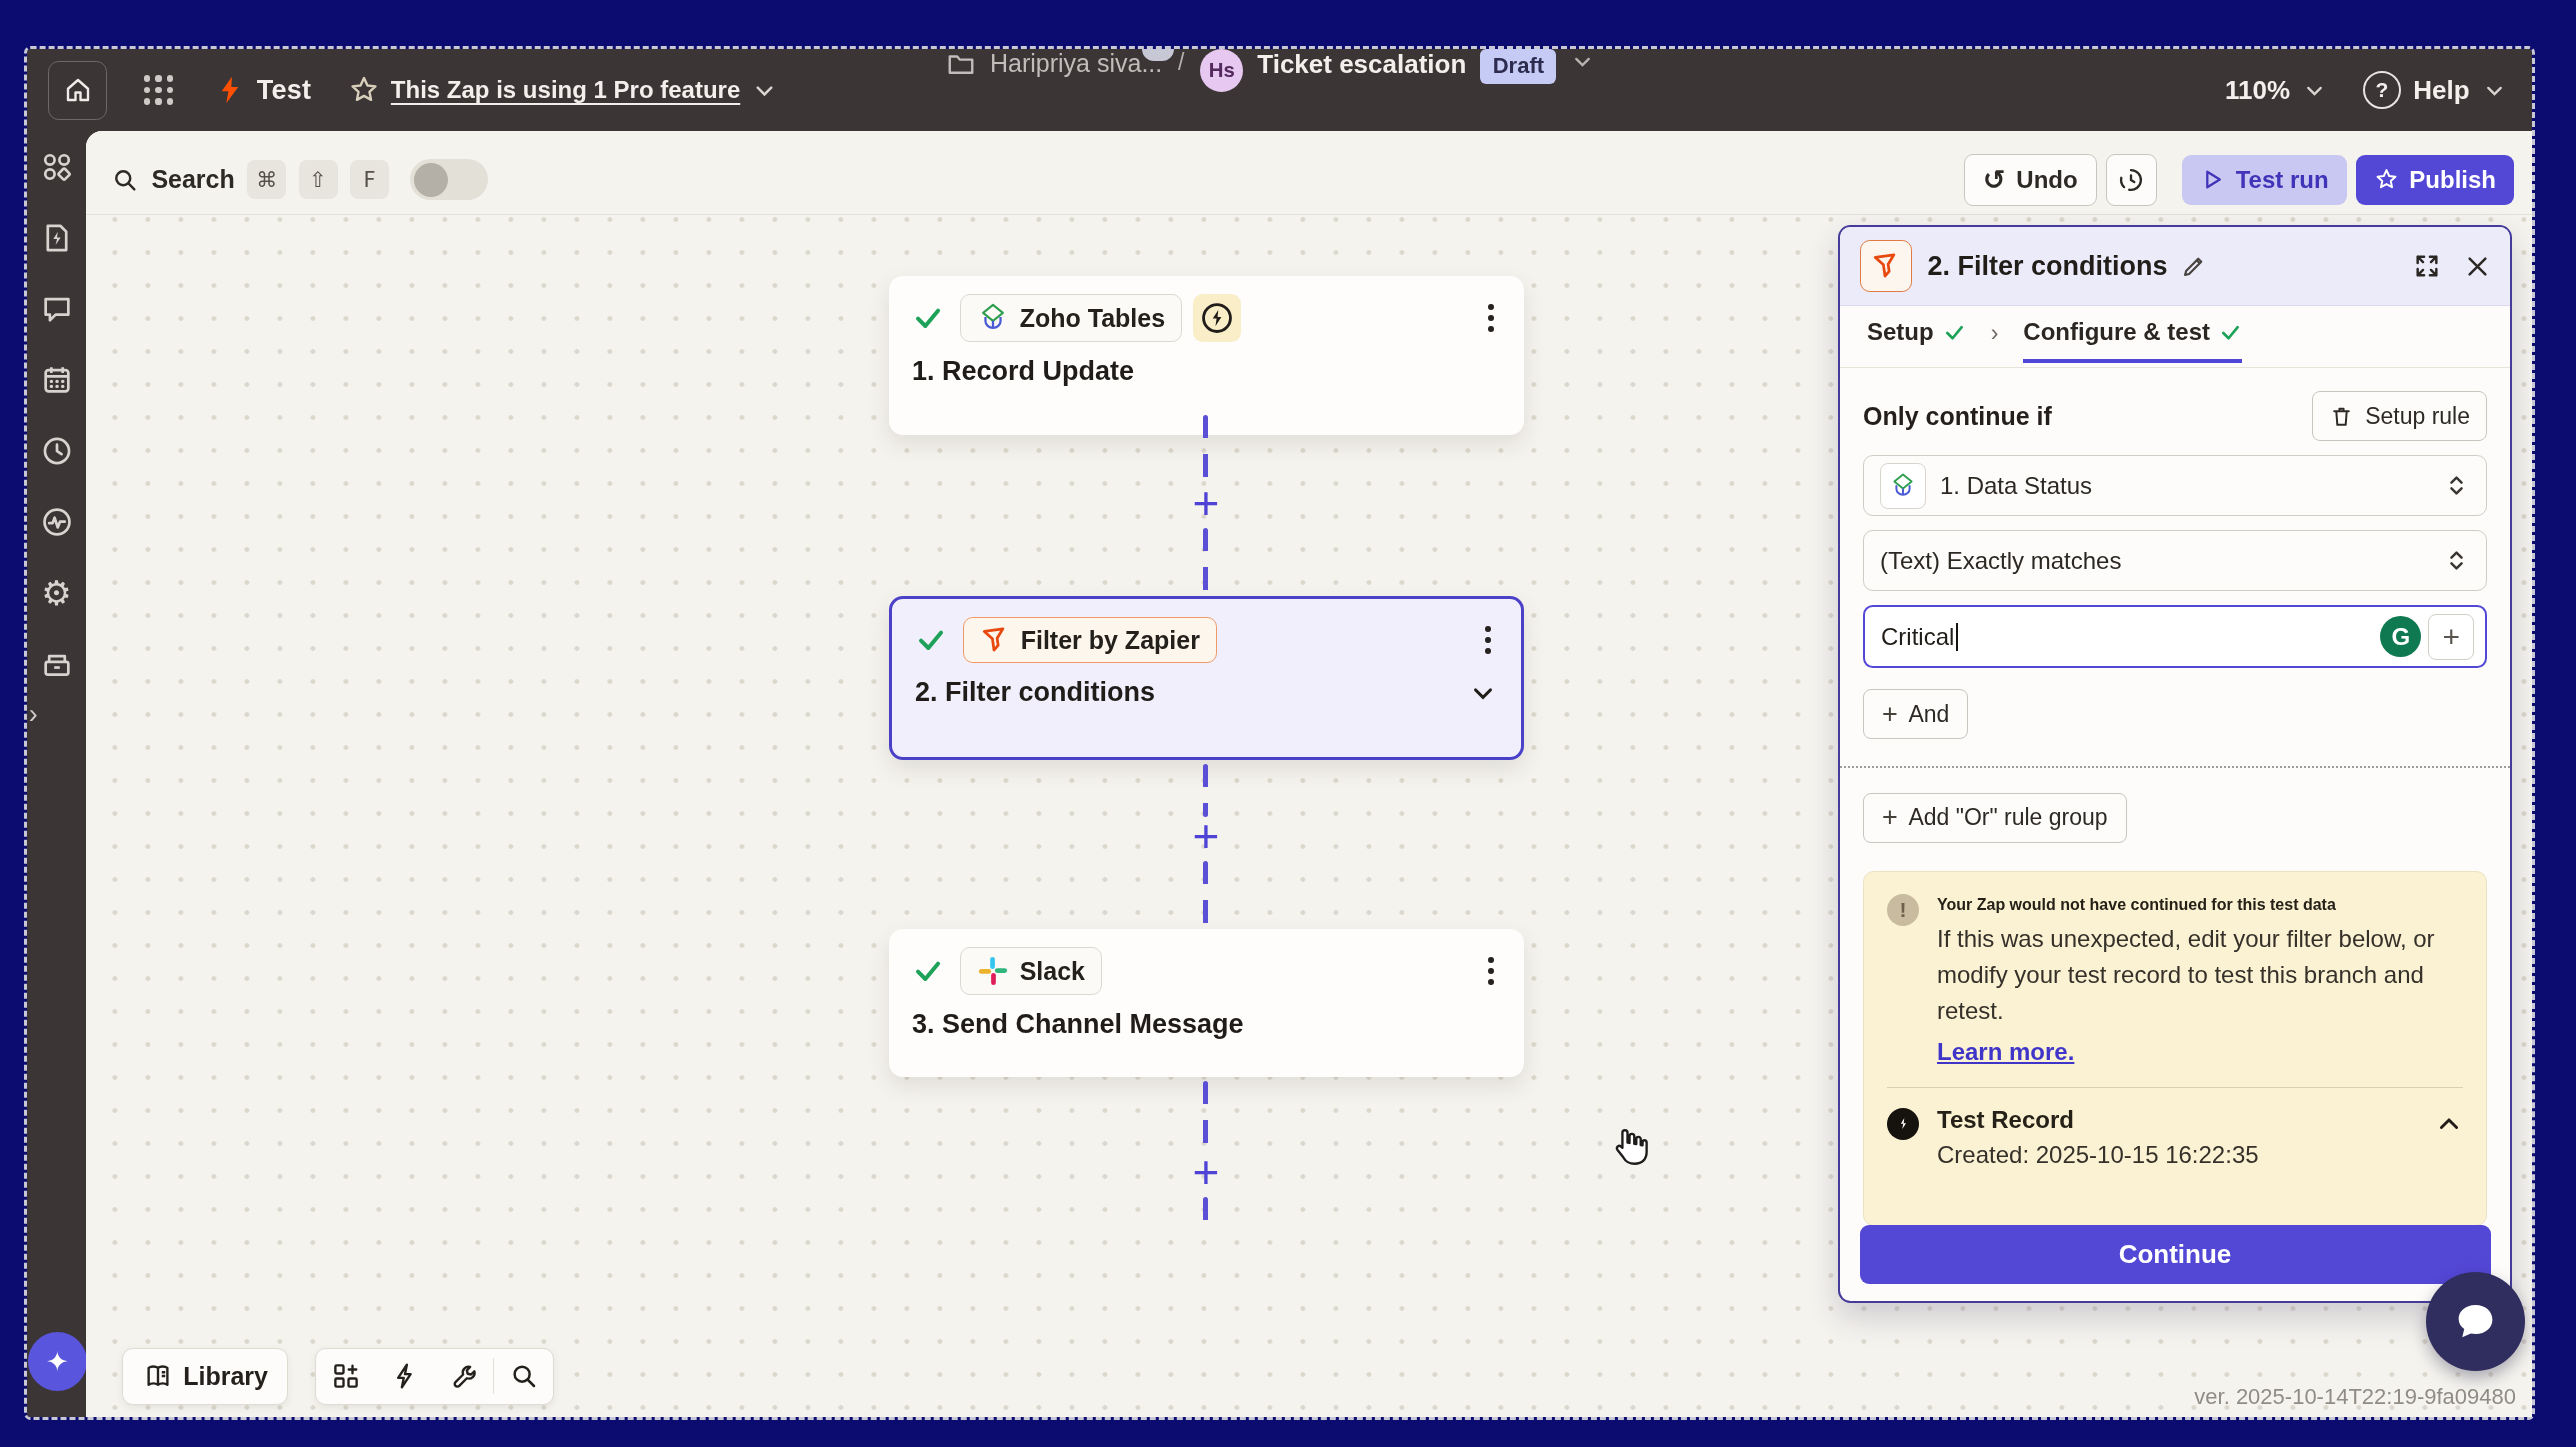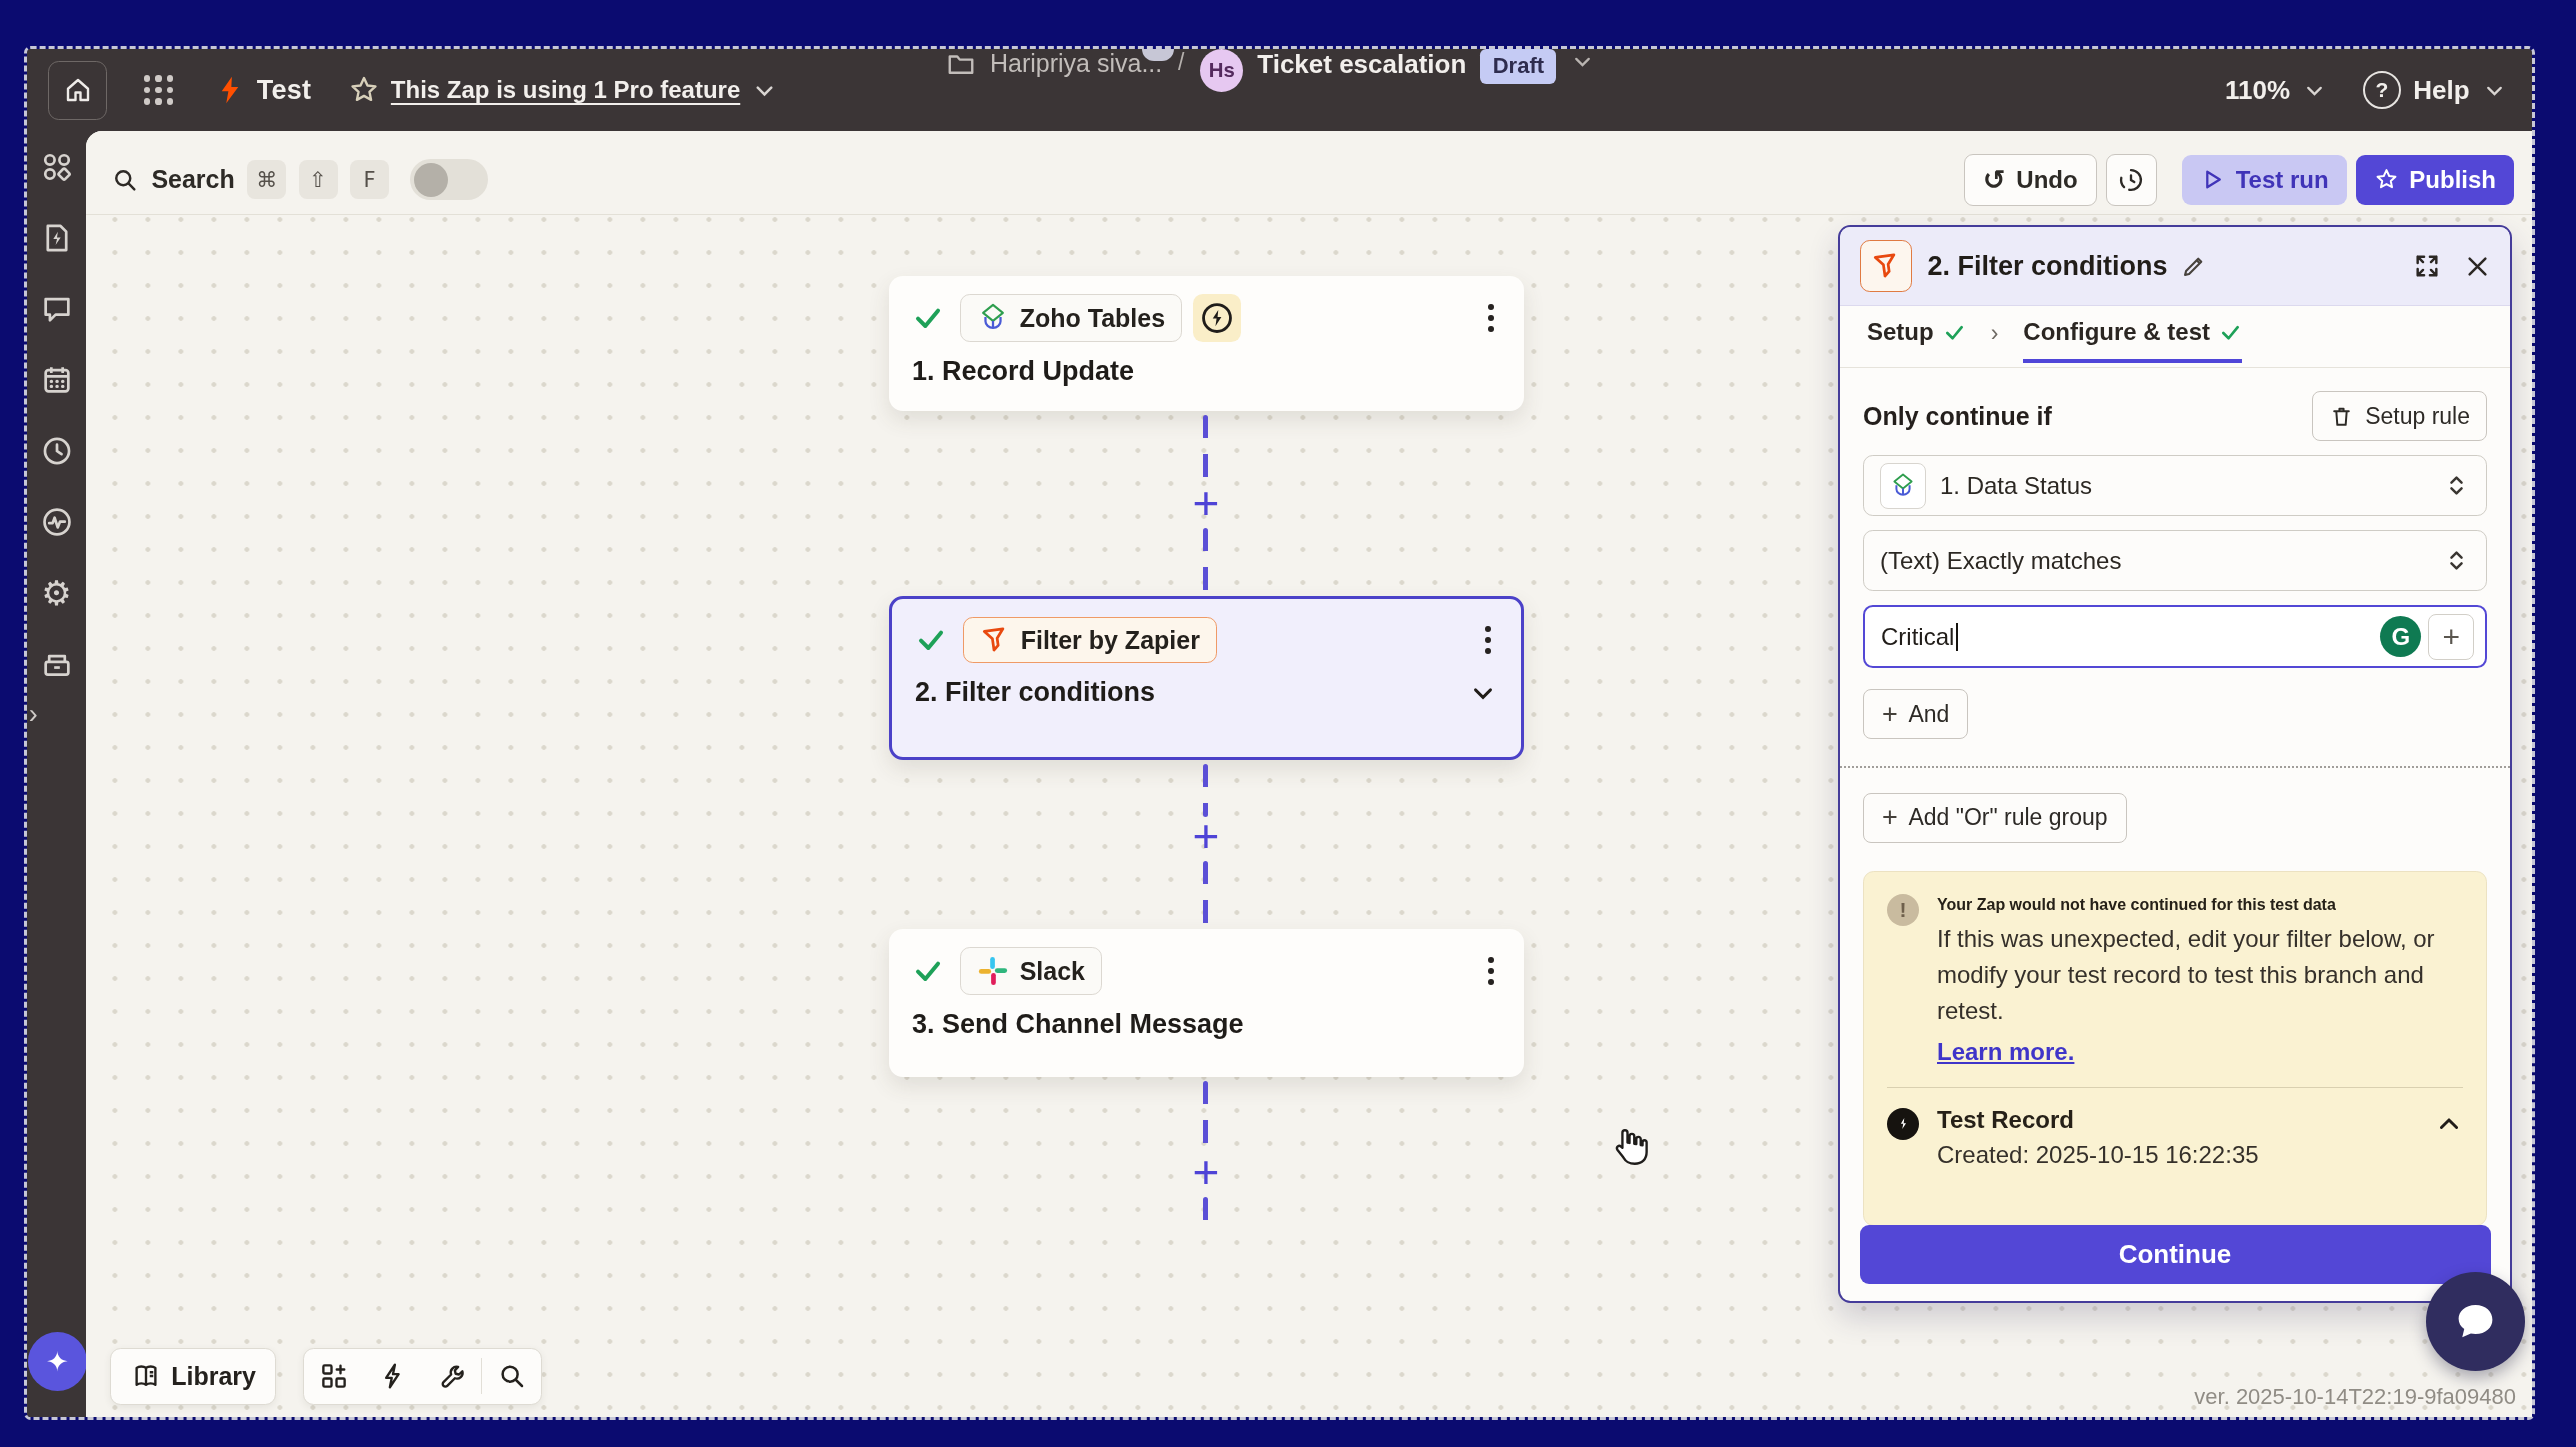--- a/index.html
+++ b/index.html
@@ -56,21 +56,21 @@
   .pill{display:flex;align-items:center;gap:10.7px;border:1.8px solid #dcd8d1;background:#fbfaf7;border-radius:9.8px;padding:7px 16px;margin-left:16px;}
   .pill.orange{border-color:#ef9a66;background:#fdf6ec;}
   .pilltxt{font-size:25px;font-weight:700;color:#24211d;}
   .instant{width:48px;height:48px;background:#faeec8;border-radius:9.8px;display:flex;align-items:center;justify-content:center;margin-left:10.7px;}
   .kebab{margin-left:auto;display:flex;flex-direction:column;gap:5.3px;padding:3.6px 7px;}
   .kebab i{width:5.8px;height:5.8px;border-radius:50%;background:#262220;}
   .steptitle{font-size:27px;font-weight:600;color:#1f1c19;margin-top:14px;display:flex;align-items:center;}
   .conn{position:absolute;left:1117px;width:5.3px;background-image:repeating-linear-gradient(to bottom,#5b4fd6 0 23px,transparent 23px 39px);border-radius:2.7px;}
   .plus{position:absolute;left:1096px;width:48px;text-align:center;color:#4f43d6;font-size:46px;font-weight:500;line-height:43px;}
   
-  .libbar{position:absolute;left:24px;bottom:12.4px;display:flex;gap:27px;align-items:center;}
+  .libbar{position:absolute;left:36px;bottom:12.4px;display:flex;gap:27px;align-items:center;}
   .libbtn{display:flex;align-items:center;gap:10.7px;background:#fdfcfa;border:0.9px solid #dedbd3;border-radius:10.7px;height:55px;padding:0 19.5px;font-size:25px;font-weight:600;color:#24211d;box-shadow:0 2.7px 7px rgba(70,62,50,.08);}
   .icongroup{display:flex;align-items:center;background:#fdfcfa;border:0.9px solid #dedbd3;border-radius:10.7px;height:55px;box-shadow:0 2.7px 7px rgba(70,62,50,.08);}
   .igbtn{width:59px;height:55px;display:flex;align-items:center;justify-content:center;}
   .igdiv{width:0.9px;height:36px;background:#e2dfd7;}
   .version{position:absolute;right:16px;bottom:7px;font-size:22px;color:#908c85;}
   
   .panel{position:absolute;left:1752px;top:94px;width:674px;height:1078px;background:#fdfcfa;border:2.2px solid #453c9a;border-radius:12.4px;box-shadow:0 14px 30px rgba(50,45,90,.20);box-sizing:border-box;overflow:hidden;}
   .phead{height:78px;background:#ecebf9;display:flex;align-items:center;padding:0 19.5px;border-bottom:0.9px solid #dcd9ee;}
   .pheadicon{width:50px;height:50px;background:#fdf6ee;border:1.8px solid #e07a42;border-radius:9.8px;display:flex;align-items:center;justify-content:center;}
   .ptitle{font-size:27px;font-weight:700;margin-left:16px;color:#211d19;}
@@ -265,21 +265,21 @@
         </div>
         <div class="btn solid">
           <svg width="25" height="25" viewBox="0 0 24 24" fill="none" stroke="#fff" stroke-width="1.9" stroke-linejoin="round">
               <path d="M12 3 l2.6 5.6 6 .7 -4.5 4.1 1.2 6 -5.3-3 -5.3 3 1.2-6 L3.4 9.3 l6-.7 Z"></path>
             </svg>
           <span>Publish</span>
         </div>
       </div>
     </div>
 
-    <div class="card" style="top:145px;height:135px;">
+    <div class="card" style="top:145px;height:159px;">
       <div class="crow">
         <svg width="32" height="32" viewBox="0 0 24 24" fill="none" stroke="#1ea158" stroke-width="3" stroke-linecap="round" stroke-linejoin="round">
             <path d="M4.5 12.5 L10 18 L19.5 6.5"></path>
           </svg>
         <div class="pill">
           <svg width="32" height="32" viewBox="0 0 34 34" fill="none">
               <path d="M17 3 L27.5 11.5 L17 20 L6.5 11.5 Z" stroke="#2e9e4e" stroke-width="2.2" stroke-linejoin="round"></path>
               <path d="M9 16 v4.5 a8 7 0 0 0 16 0 V16" stroke="#4a5bd6" stroke-width="2.4"></path>
               <path d="M17 20 v7" stroke="#4a5bd6" stroke-width="2.4"></path>
             </svg>

